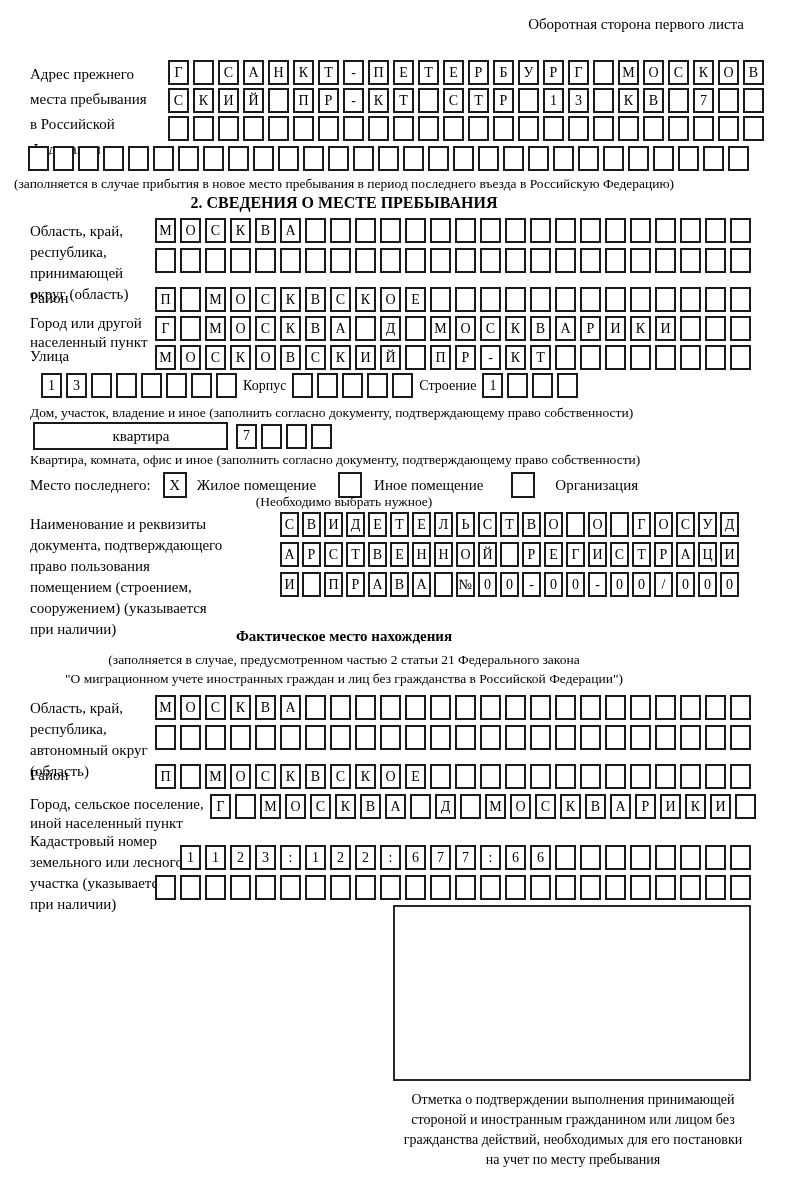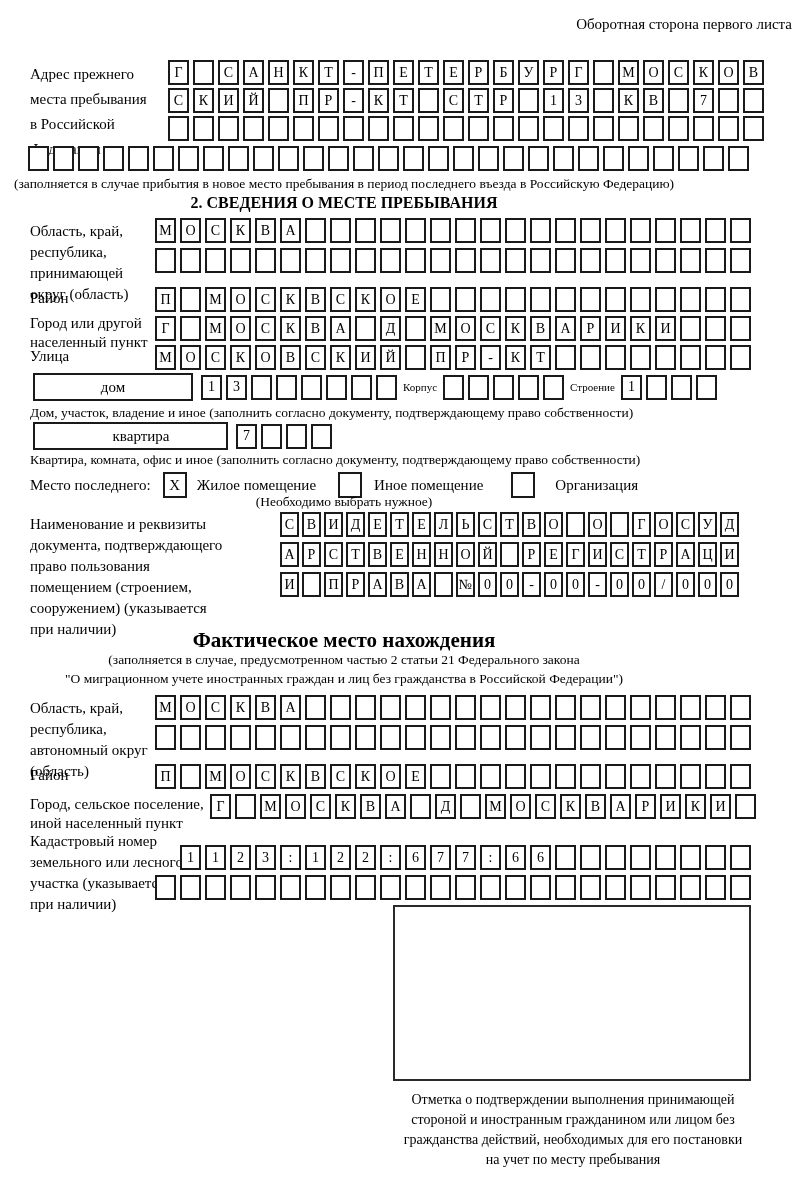--- a/index.html
+++ b/index.html
@@ -12,21 +12,21 @@
   }
   .page { position: relative; width: 800px; height: 1180px; }
   .abs { position: absolute; }
 
   .header-note { font-size: 15px; text-align: right; }
 
   .lbl { font-size: 15px; }
   .note { font-size: 13.5px; }
   .center { text-align: center; width: 688px; left: 0; }
   .s-title { font-size: 16px; font-weight: bold; }
-  .sub-title { font-size: 21px; font-weight: bold; }
+  .sub-title { font-size: 15px; font-weight: bold; }
 
   .rows { display: flex; flex-direction: column; }
   .cells { display: flex; gap: 4px; }
   .cell {
     flex: none;
     width: 21px; height: 25px;
     border: 2px solid #1a1a1a;
     box-sizing: border-box;
     display: flex; align-items: center; justify-content: center;
     font-size: 14px; line-height: 1;
@@ -34,39 +34,39 @@
   }
   .cells.sm { gap: 3px; }
   .cells.sm .cell { width: 19px; }
 
   .hline { display: flex; align-items: center; }
   .wide-box {
     border: 2px solid #1a1a1a; box-sizing: border-box;
     height: 28px; display: flex; align-items: center; justify-content: center;
     font-size: 15px; background: #fff; flex: none;
   }
-  .inline-lbl { font-size: 11px; white-space: nowrap; }
+  .inline-lbl { font-size: 14px; white-space: nowrap; }
 
   .stay { display: flex; align-items: center; font-size: 15px; }
   .chk {
     flex: none; width: 24px; height: 26px;
     border: 2px solid #1a1a1a; box-sizing: border-box;
     display: flex; align-items: center; justify-content: center;
     font-size: 15px; background: #fff;
   }
 
   .big-box { border: 2px solid #2a2a2a; box-sizing: border-box; background: #fff; }
   .caption { font-size: 14px; text-align: center; line-height: 20px; }
 </style>
 </head>
 <body>
 
 <div class="page">
 
-  <div class="abs header-note" style="left:0; top:16px; width:744px;padding-left:48px;">Оборотная сторона первого листа</div>
+  <div class="abs header-note" style="left:0; top:16px; width:744px;">Оборотная сторона первого листа</div>
 
   <div class="abs lbl" style="left:30px; top:62px; width:140px; line-height:25px;">
     <div>Адрес прежнего</div>
     <div>места пребывания</div>
     <div>в Российской</div>
     <div>Федерации</div>
   </div>
   <div class="abs rows" style="left:168px; top:60px; gap:3px;">
     <div class="cells">
         <div class="cell">Г</div>
@@ -324,21 +324,20 @@
       <div class="cell"></div>
       <div class="cell"></div>
       <div class="cell"></div>
       <div class="cell"></div>
       <div class="cell"></div>
       <div class="cell"></div>
       <div class="cell"></div>
     </div>
 
   <div class="abs hline" style="left:33px; top:373px;">
-    <div class="wide-box" style="width:160px;">дом</div>
     <div class="cells" style="margin-left:8px;">
         <div class="cell">1</div>
         <div class="cell">3</div>
         <div class="cell"></div>
         <div class="cell"></div>
         <div class="cell"></div>
         <div class="cell"></div>
         <div class="cell"></div>
         <div class="cell"></div>
       </div>

